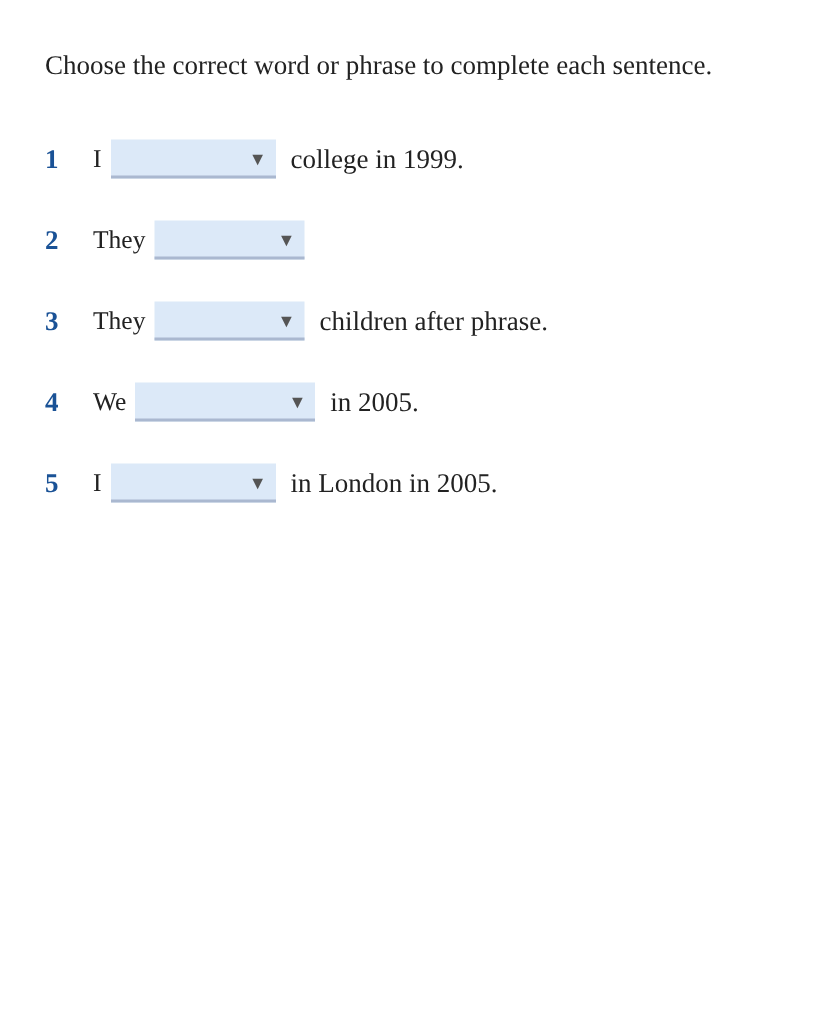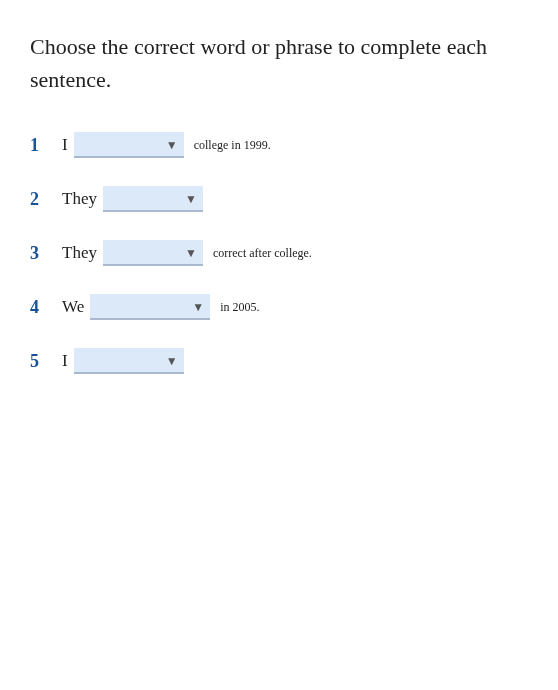--- a/index.html
+++ b/index.html
@@ -11,21 +11,21 @@
     body {
       font-family: Georgia, 'Times New Roman', serif;
       background: #ffffff;
       width: 558px;
       min-height: 690px;
       padding: 30px 30px 30px 30px;
       color: #222;
     }
 
     .instructions {
-      font-size: 22px;
+      font-size: 18px;
       line-height: 1.5;
       margin-bottom: 36px;
       color: #222;
     }
 
     .sentence-list {
       list-style: none;
       display: flex;
       flex-direction: column;
       gap: 28px;
@@ -75,21 +75,21 @@
 
     .dropdown-arrow {
       position: absolute;
       right: 6px;
       pointer-events: none;
       color: #555;
       font-size: 12px;
     }
 
     .rest-text {
-      font-size: 12px;
+      font-size: 18px;
       color: #222;
       margin-left: 4px;
     }
   </style>
 </head>
 <body>
 
 <p class="instructions">Choose the correct word or phrase to complete each sentence.</p>
 
 <ul class="sentence-list" id="sentence-list">
@@ -110,32 +110,33 @@
         <span class="dropdown-arrow">▼</span>
       </div>
     </li>
     <li class="sentence-item">
       <span class="number">3</span>
       <span class="word">They</span>
       <div class="dropdown-wrapper">
         <select class="dropdown-select" style="width: 95px;"><option value=""></option><option value="had">had</option><option value="got">got</option><option value="raised">raised</option><option value="wanted">wanted</option></select>
         <span class="dropdown-arrow">▼</span>
       </div>
-      <span class="rest-text">correct after college.</span>
+      <span class="rest-text">children after phrase.</span>
     </li>
     <li class="sentence-item">
       <span class="number">4</span>
       <span class="word">We</span>
       <div class="dropdown-wrapper">
         <select class="dropdown-select" style="width: 120px;"><option value=""></option><option value="moved">moved</option><option value="arrived">arrived</option><option value="settled">settled</option><option value="left">left</option></select>
         <span class="dropdown-arrow">▼</span>
       </div>
       <span class="rest-text">in 2005.</span>
     </li>
     <li class="sentence-item">
       <span class="number">5</span>
       <span class="word">I</span>
       <div class="dropdown-wrapper">
         <select class="dropdown-select" style="width: 110px;"><option value=""></option><option value="lived">lived</option><option value="stayed">stayed</option><option value="worked">worked</option><option value="studied">studied</option></select>
         <span class="dropdown-arrow">▼</span>
       </div>
+      <span class="rest-text">in London in 2005.</span>
     </li>
   </ul>
 
 </body></html>

